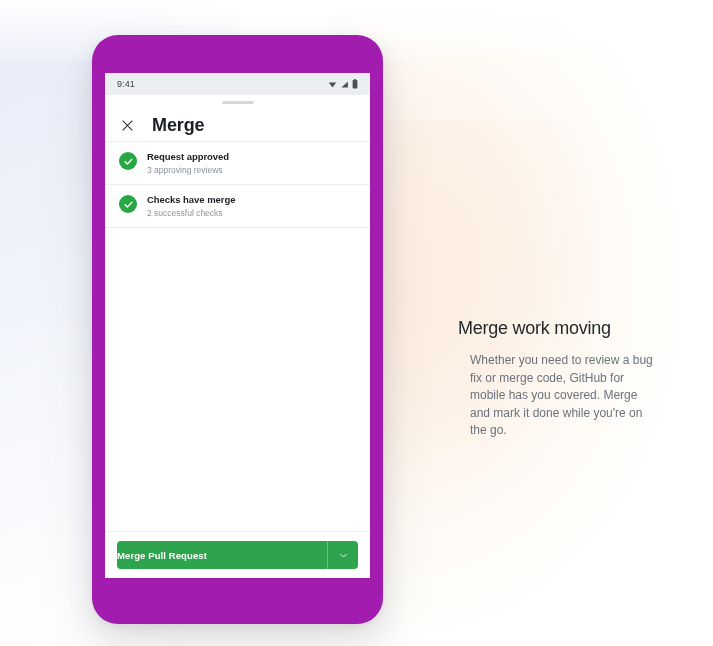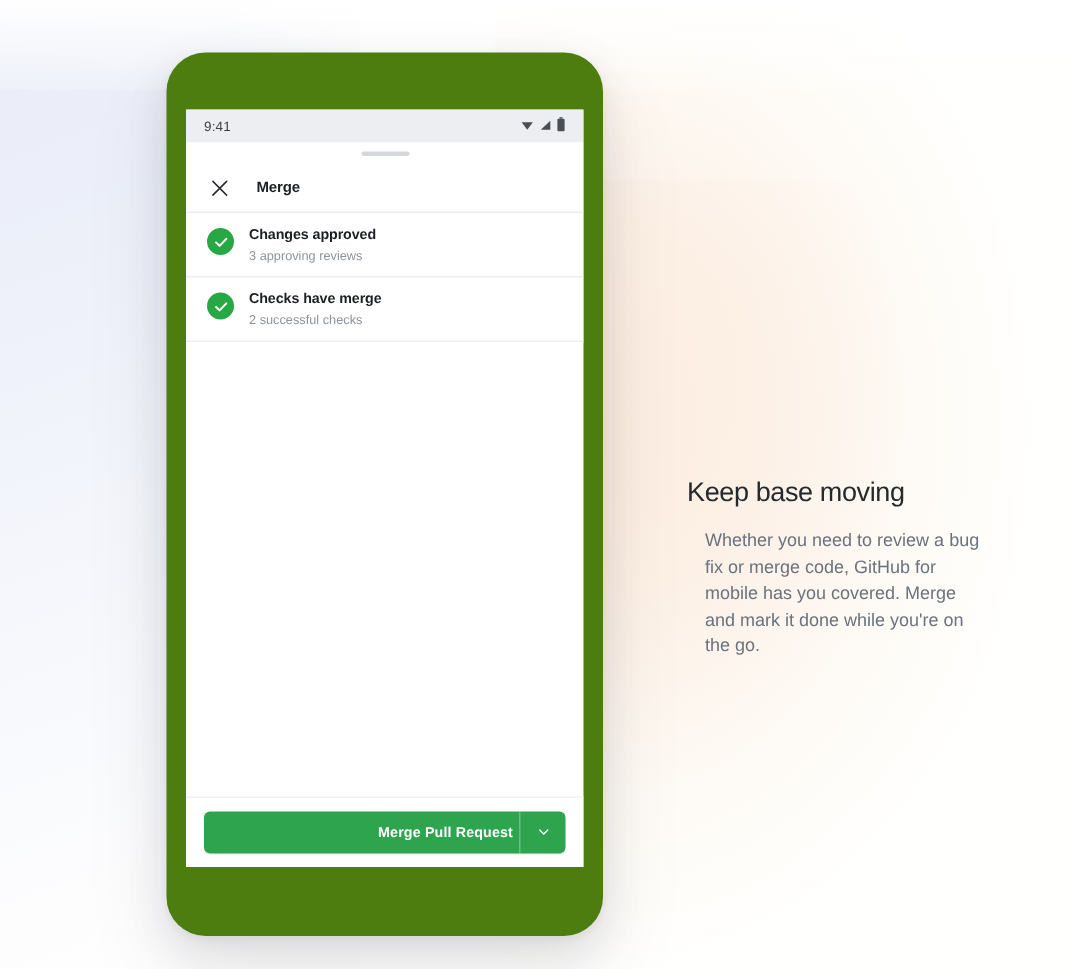--- a/index.html
+++ b/index.html
@@ -60,27 +60,26 @@
     background: linear-gradient(180deg, #ffffff 0%, rgba(255,255,255,0.2) 100%);
   }
 
   
   #phone {
     position: absolute;
     left: 92px;
     top: 35px;
     width: 291px;
     height: 589px;
-    background: #4d7c0f;
+    background: #a21caf;
     border-radius: 26px;
     box-shadow:
       0 2px 6px rgba(27,31,35,0.05),
       0 10px 28px rgba(27,31,35,0.10),
       0 28px 60px rgba(27,31,35,0.08);
-    margin-left: 19px;
   }
   #screen {
     position: absolute;
     left: 13px;
     top: 38px;
     width: 265px;
     height: 505px;
     background: #ffffff;
     overflow: hidden;
   }
@@ -135,21 +134,21 @@
   .close-btn {
     width: 17px;
     height: 17px;
     display: flex;
     align-items: center;
     justify-content: center;
     cursor: pointer;
   }
   .sheet-title {
     margin-left: 16px;
-    font-size: 10px;
+    font-size: 18px;
     font-weight: 700;
     color: #1b1f23;
     letter-spacing: -0.1px;
   }
 
   
   .check-list {
     background: #ffffff;
   }
   .check-row {
@@ -214,21 +213,21 @@
     background: #2ea44f;
     border-radius: 4px;
     display: flex;
     align-items: center;
     position: relative;
     cursor: pointer;
     box-shadow: 0 1px 0 rgba(27,31,35,0.06);
   }
   .merge-button-label {
     flex: 1;
-    text-align: right;
+    text-align: left;
     color: #ffffff;
     font-size: 9.5px;
     font-weight: 600;
     letter-spacing: 0.1px;
     padding-right: 4px;
   }
   .merge-button-caret {
     width: 30px;
     height: 28px;
     border-left: 1px solid rgba(255,255,255,0.28);
@@ -312,21 +311,21 @@
 
     <div class="check-list">
 
       <div class="check-row">
         <span class="check-icon">
           <svg width="11" height="11" viewBox="0 0 14 14" aria-hidden="true">
             <path d="M2.6 7.2 L5.6 10.1 L11.3 4.1" stroke="#ffffff" stroke-width="1.7" fill="none" stroke-linecap="round" stroke-linejoin="round"></path>
           </svg>
         </span>
         <span class="check-text">
-          <div class="check-title">Changes approved</div>
+          <div class="check-title">Request approved</div>
           <div class="check-sub">3 approving reviews</div>
         </span>
       </div>
 
       <div class="check-row">
         <span class="check-icon">
           <svg width="11" height="11" viewBox="0 0 14 14" aria-hidden="true">
             <path d="M2.6 7.2 L5.6 10.1 L11.3 4.1" stroke="#ffffff" stroke-width="1.7" fill="none" stroke-linecap="round" stroke-linejoin="round"></path>
           </svg>
         </span>
@@ -351,15 +350,15 @@
             </svg>
           </span>
         </span>
       </div>
     </div>
 
   </div>
 </div>
 
 <div id="copy">
-  <h2 class="copy-title">Keep base moving</h2>
+  <h2 class="copy-title">Merge work moving</h2>
   <p class="copy-body">Whether you need to review a bug fix or merge code, GitHub for mobile has you covered. Merge and mark it done while you're on the go.</p>
 </div>
 
 </body></html>

